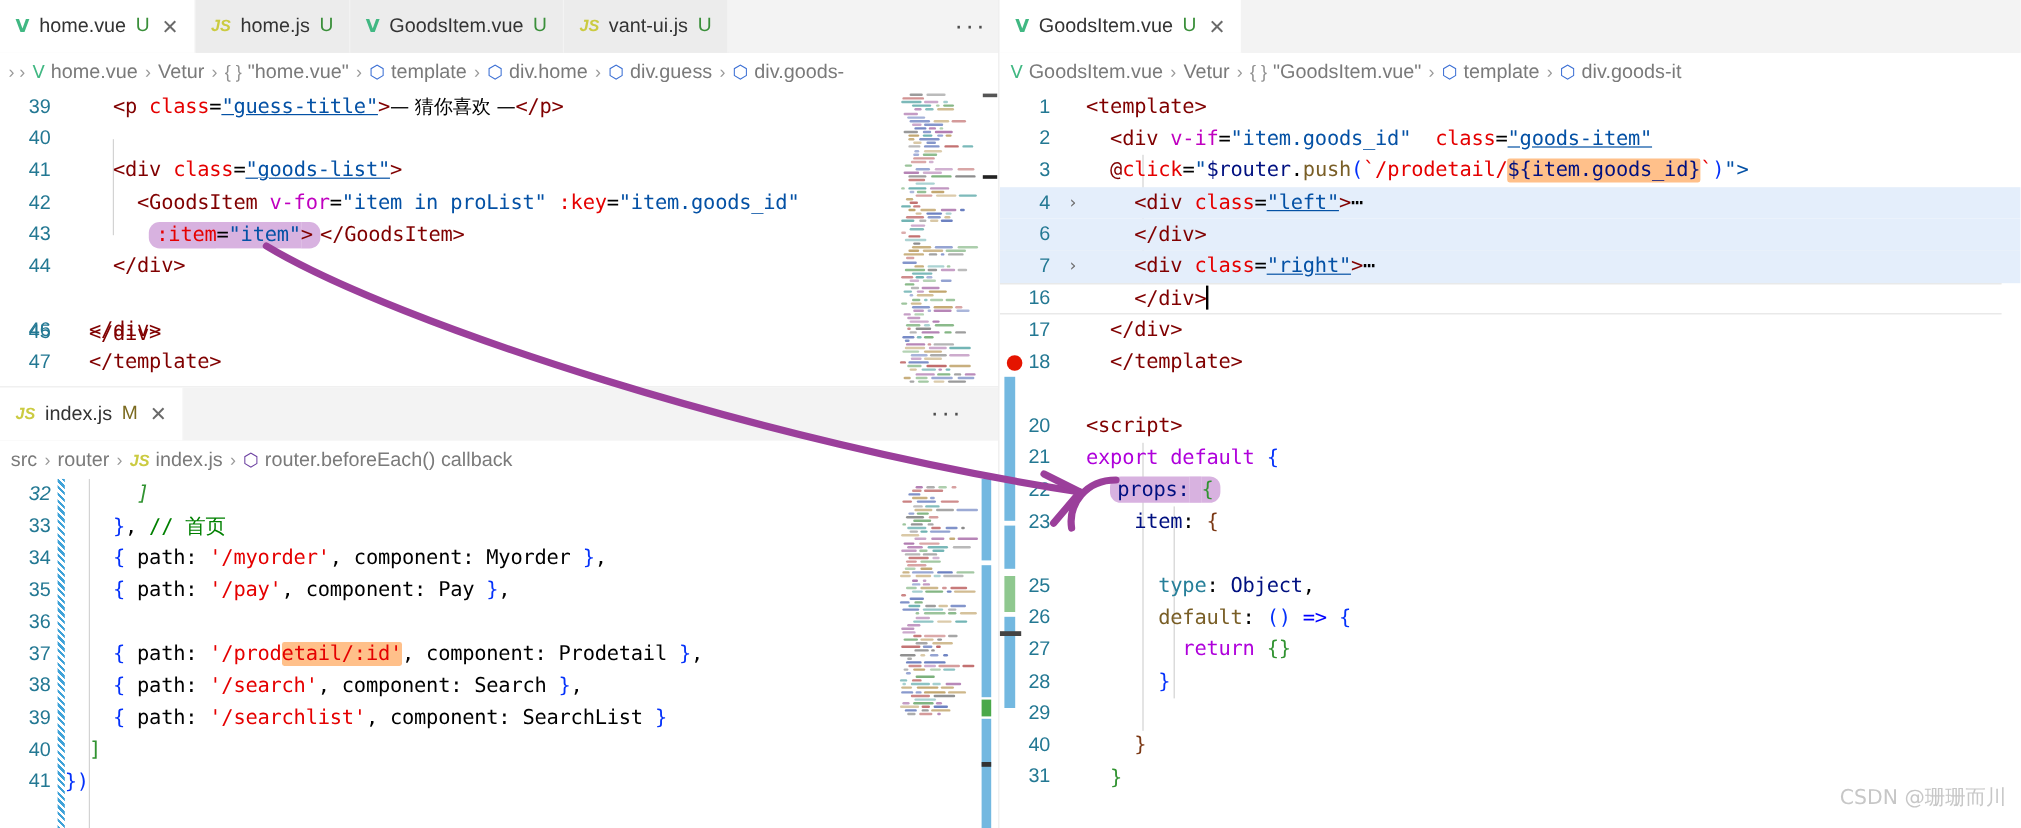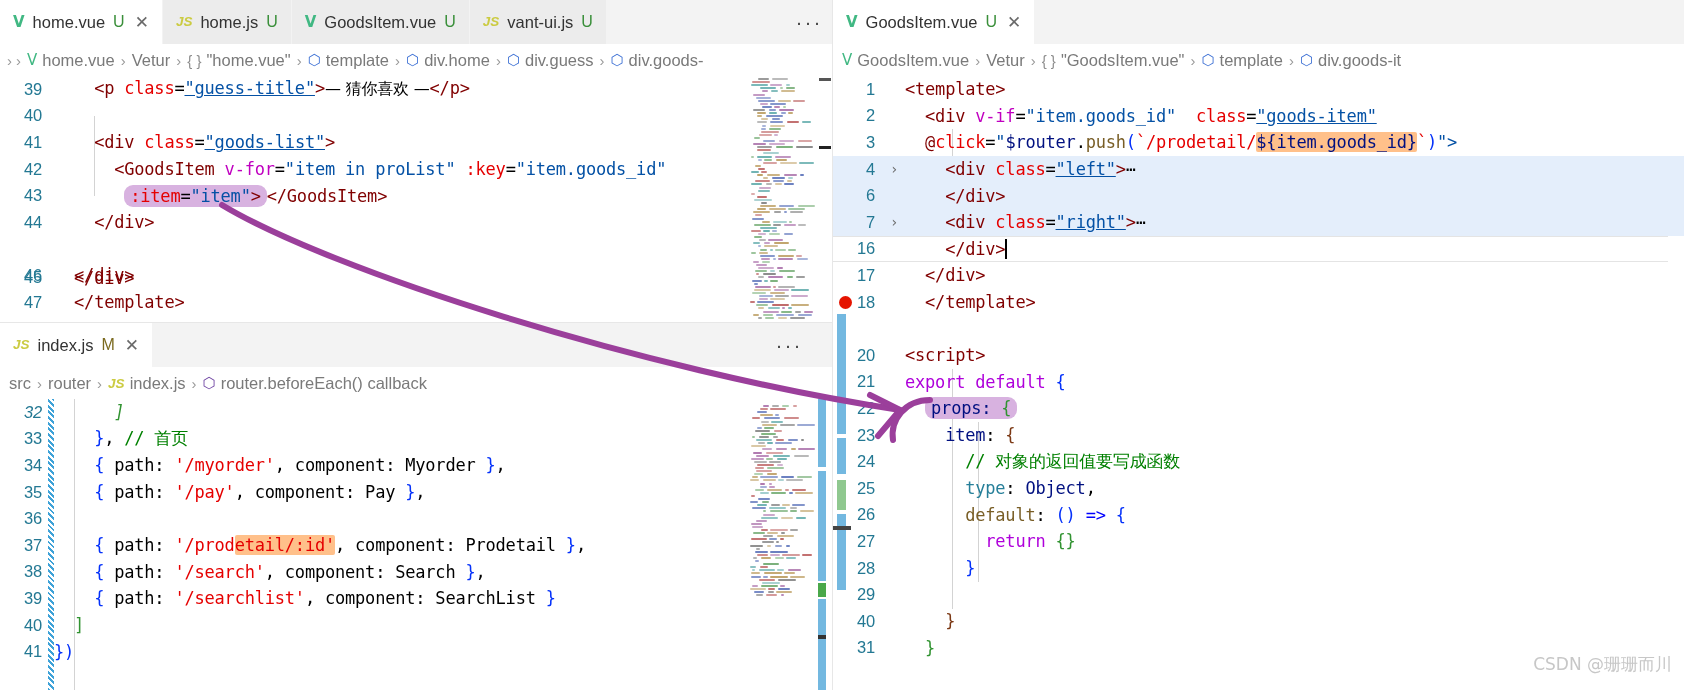--- a/index.html
+++ b/index.html
@@ -645,21 +645,20 @@
           <div class="ln sel-row" style="top: 79.8px; position: absolute; left: 0px; right: 0px;"><div class="gut">4</div><div class="fold">›</div><div class="txt"><span class="t-plain">    </span><span class="t-tag">&lt;div </span><span class="t-attr">class</span><span class="t-plain">=</span><span class="t-strU">"left"</span><span class="t-tag">&gt;</span><span class="t-plain">⋯</span></div></div>
           <div class="ln sel-row" style="top: 106.4px; position: absolute; left: 0px; right: 0px;"><div class="gut">6</div><div class="fold"></div><div class="txt"><span class="t-plain">    </span><span class="t-tag">&lt;/div&gt;</span></div></div>
           <div class="ln sel-row" style="top: 133px; position: absolute; left: 0px; right: 0px;"><div class="gut">7</div><div class="fold">›</div><div class="txt"><span class="t-plain">    </span><span class="t-tag">&lt;div </span><span class="t-attr">class</span><span class="t-plain">=</span><span class="t-strU">"right"</span><span class="t-tag">&gt;</span><span class="t-plain">⋯</span></div></div>
           <div class="ln cur-row-border" style="top: 159.6px; position: absolute; left: 0px; right: 16px;"><div class="gut">16</div><div class="fold"></div><div class="txt"><span class="t-plain">    </span><span class="t-tag">&lt;/div&gt;</span><span class="caret"></span></div></div>
           <div class="ln" style="top: 186.2px; position: absolute; left: 0px; right: 0px;"><div class="gut">17</div><div class="fold"></div><div class="txt"><span class="t-plain">  </span><span class="t-tag">&lt;/div&gt;</span></div></div>
           <div class="ln" style="top: 212.8px; position: absolute; left: 0px; right: 0px;"><div class="bp" style="top: 7px;"></div><div class="gut">18</div><div class="fold"></div><div class="txt"><span class="t-plain"></span><span class="t-tag">  &lt;/template&gt;</span></div></div>
           <div class="ln" style="top: 266px; position: absolute; left: 0px; right: 0px;"><div class="gut">20</div><div class="fold"></div><div class="txt"><span class="t-tag">&lt;script&gt;</span></div></div>
           <div class="ln" style="top: 292.6px; position: absolute; left: 0px; right: 0px;"><div class="gut">21</div><div class="fold"></div><div class="txt"><span class="t-kw2">export</span><span class="t-plain"> </span><span class="t-kw2">default</span><span class="t-plain"> </span><span class="t-brk1">{</span></div></div>
           <div class="ln" style="top: 319.2px; position: absolute; left: 0px; right: 0px;"><div class="gut">22</div><div class="fold"></div><div class="txt"><span class="t-plain">  </span><span class="t-var hl-purple" style="border-radius: 9px 0px 0px 9px; padding: 1px 0px 1px 6px;">props:</span><span class="t-plain hl-purple" style="border-radius: 0px; padding: 1px 0px;"> </span><span class="t-brk2 hl-purple" style="border-radius: 0px 9px 9px 0px; padding: 1px 6px 1px 0px;">{</span></div></div>
           <div class="ln" style="top: 345.8px; position: absolute; left: 0px; right: 0px;"><div class="gut">23</div><div class="fold"></div><div class="txt"><span class="t-plain">    </span><span class="t-var">item</span><span class="t-plain">: </span><span class="t-brk3">{</span></div></div>
-          <div class="ln" style="top: 372.4px; position: absolute; left: 0px; right: 0px;"><div class="gut">24</div><div class="fold"></div><div class="txt"><span class="t-plain">      </span><span class="t-cmt">// 对象的返回值要写成函数</span></div></div>
           <div class="ln" style="top: 399px; position: absolute; left: 0px; right: 0px;"><div class="gut">25</div><div class="fold"></div><div class="txt"><span class="t-plain">      </span><span class="t-type">type</span><span class="t-plain">: </span><span class="t-var">Object</span><span class="t-plain">,</span></div></div>
           <div class="ln" style="top: 425.6px; position: absolute; left: 0px; right: 0px;"><div class="gut">26</div><div class="fold"></div><div class="txt"><span class="t-plain">      </span><span class="t-fn">default</span><span class="t-plain">: </span><span class="t-brk1">(</span><span class="t-brk1">)</span><span class="t-plain"> </span><span class="t-kw">=&gt;</span><span class="t-plain"> </span><span class="t-brk1">{</span></div></div>
           <div class="ln" style="top: 452.2px; position: absolute; left: 0px; right: 0px;"><div class="gut">27</div><div class="fold"></div><div class="txt"><span class="t-plain">        </span><span class="t-kw2">return</span><span class="t-plain"> </span><span class="t-brk2">{}</span></div></div>
           <div class="ln" style="top: 478.8px; position: absolute; left: 0px; right: 0px;"><div class="gut">28</div><div class="fold"></div><div class="txt"><span class="t-plain">      </span><span class="t-brk1">}</span></div></div>
           <div class="ln" style="top: 505.4px; position: absolute; left: 0px; right: 16px;"><div class="gut">29</div><div class="fold"></div><div class="txt"></div></div>
           <div class="ln" style="top: 532px; position: absolute; left: 0px; right: 0px;"><div class="gut">40</div><div class="fold"></div><div class="txt"><span class="t-plain">    </span><span class="t-brk3">}</span></div></div>
           <div class="ln" style="top: 558.6px; position: absolute; left: 0px; right: 0px;"><div class="gut">31</div><div class="fold"></div><div class="txt"><span class="t-plain">  </span><span class="t-brk2">}</span></div></div>
         </div>
     <div style="position: absolute; left: 4px; top: 0px; bottom: 0px; width: 9px;">
           <div style="position: absolute; left: 0px; width: 9px; top: 238px; height: 120px; background: rgb(115, 184, 224);"></div>

